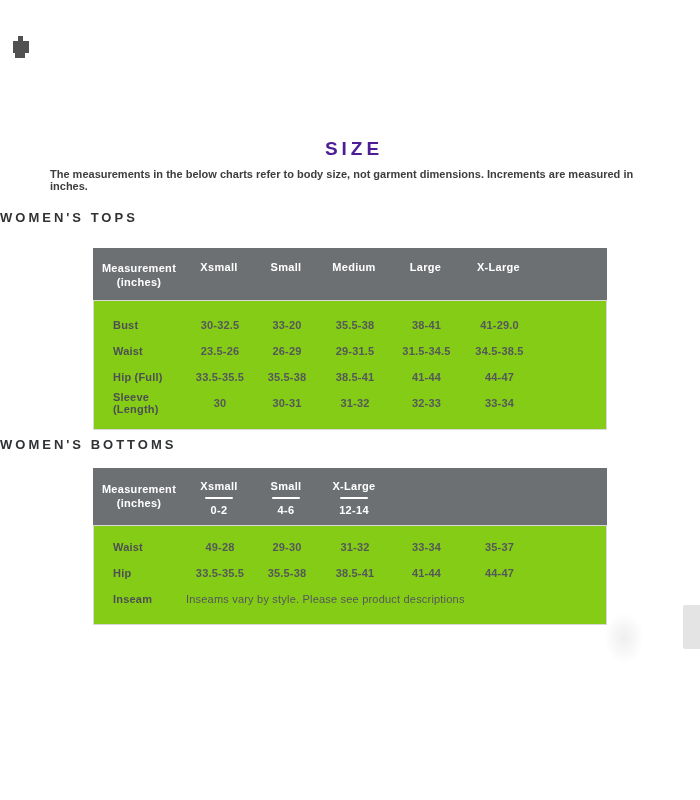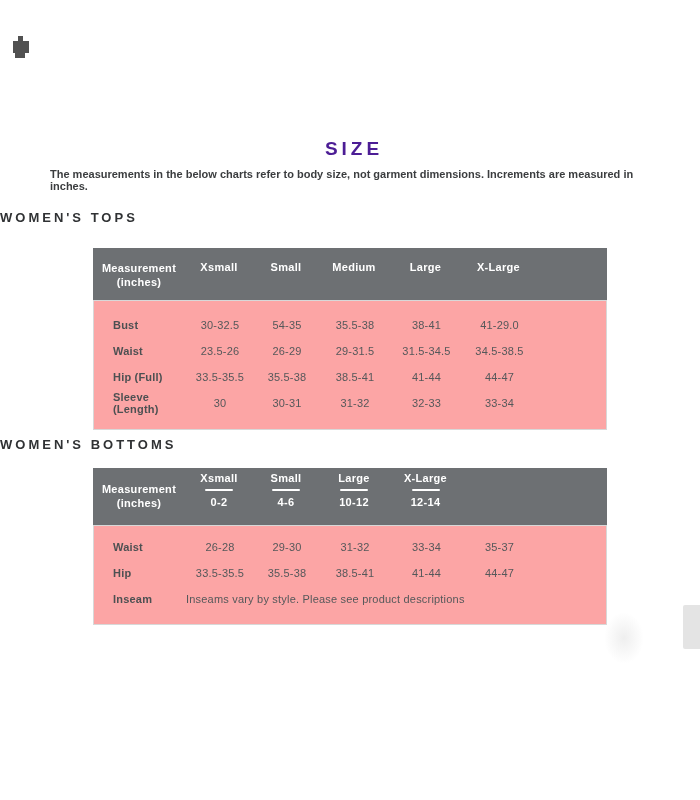--- a/index.html
+++ b/index.html
@@ -86,45 +86,45 @@
     text-align: center;
     font-size: 11px;
     font-weight: 700;
     letter-spacing: 0.3px;
     padding-top: 12px;
     line-height: 14px;
   }
   .th.measurement { padding-top: 13px; }
   .th.measurement span { display: block; }
 
-  .size-table.bottoms .th { padding-top: 3px; }
+  .size-table.bottoms .th { padding-top: 11px; }
   .size-table.bottoms .th.measurement { padding-top: 14px; }
 
   .size-rule {
     display: block;
     width: 28px;
     height: 2px;
     background: #ffffff;
     margin: 4px auto 4px auto;
     border-radius: 1px;
   }
 
   .tbody {
     border: 1px solid #d8d8d8;
-    background: #fca5a5;
+    background: #84cc16;
   }
   .size-table.tops .tbody { padding: 11px 0 13px 0; }
   .size-table.bottoms .tbody { padding: 8px 0 12px 0; }
 
   .tbody .grid-row { height: 26px; }
 
   .td {
     text-align: center;
     font-size: 11px;
-    font-weight: 400;
+    font-weight: 700;
     color: #55585a;
     letter-spacing: 0.2px;
   }
   .td.row-label {
     text-align: left;
     padding-left: 19px;
     font-weight: 700;
     color: #4d5052;
   }
   .td.note {
@@ -179,21 +179,21 @@
         <div class="th">Medium</div>
         <div class="th">Large</div>
         <div class="th">X-Large</div>
         <div class="th"></div>
       </div>
     </div>
     <div class="tbody">
       <div class="grid-row">
         <div class="td row-label">Bust</div>
         <div class="td">30-32.5</div>
-        <div class="td">54-35</div>
+        <div class="td">33-20</div>
         <div class="td">35.5-38</div>
         <div class="td">38-41</div>
         <div class="td">41-29.0</div>
         <div class="td"></div>
       </div>
       <div class="grid-row">
         <div class="td row-label">Waist</div>
         <div class="td">23.5-26</div>
         <div class="td">26-29</div>
         <div class="td">29-31.5</div>
@@ -235,36 +235,31 @@
           <span>Xsmall</span>
           <span class="size-rule"></span>
           <span>0-2</span>
         </div>
         <div class="th">
           <span>Small</span>
           <span class="size-rule"></span>
           <span>4-6</span>
         </div>
         <div class="th">
-          <span>Large</span>
-          <span class="size-rule"></span>
-          <span>10-12</span>
-        </div>
-        <div class="th">
           <span>X-Large</span>
           <span class="size-rule"></span>
           <span>12-14</span>
         </div>
         <div class="th"></div>
       </div>
     </div>
     <div class="tbody">
       <div class="grid-row">
         <div class="td row-label">Waist</div>
-        <div class="td">26-28</div>
+        <div class="td">49-28</div>
         <div class="td">29-30</div>
         <div class="td">31-32</div>
         <div class="td">33-34</div>
         <div class="td">35-37</div>
         <div class="td"></div>
       </div>
       <div class="grid-row">
         <div class="td row-label">Hip</div>
         <div class="td">33.5-35.5</div>
         <div class="td">35.5-38</div>

